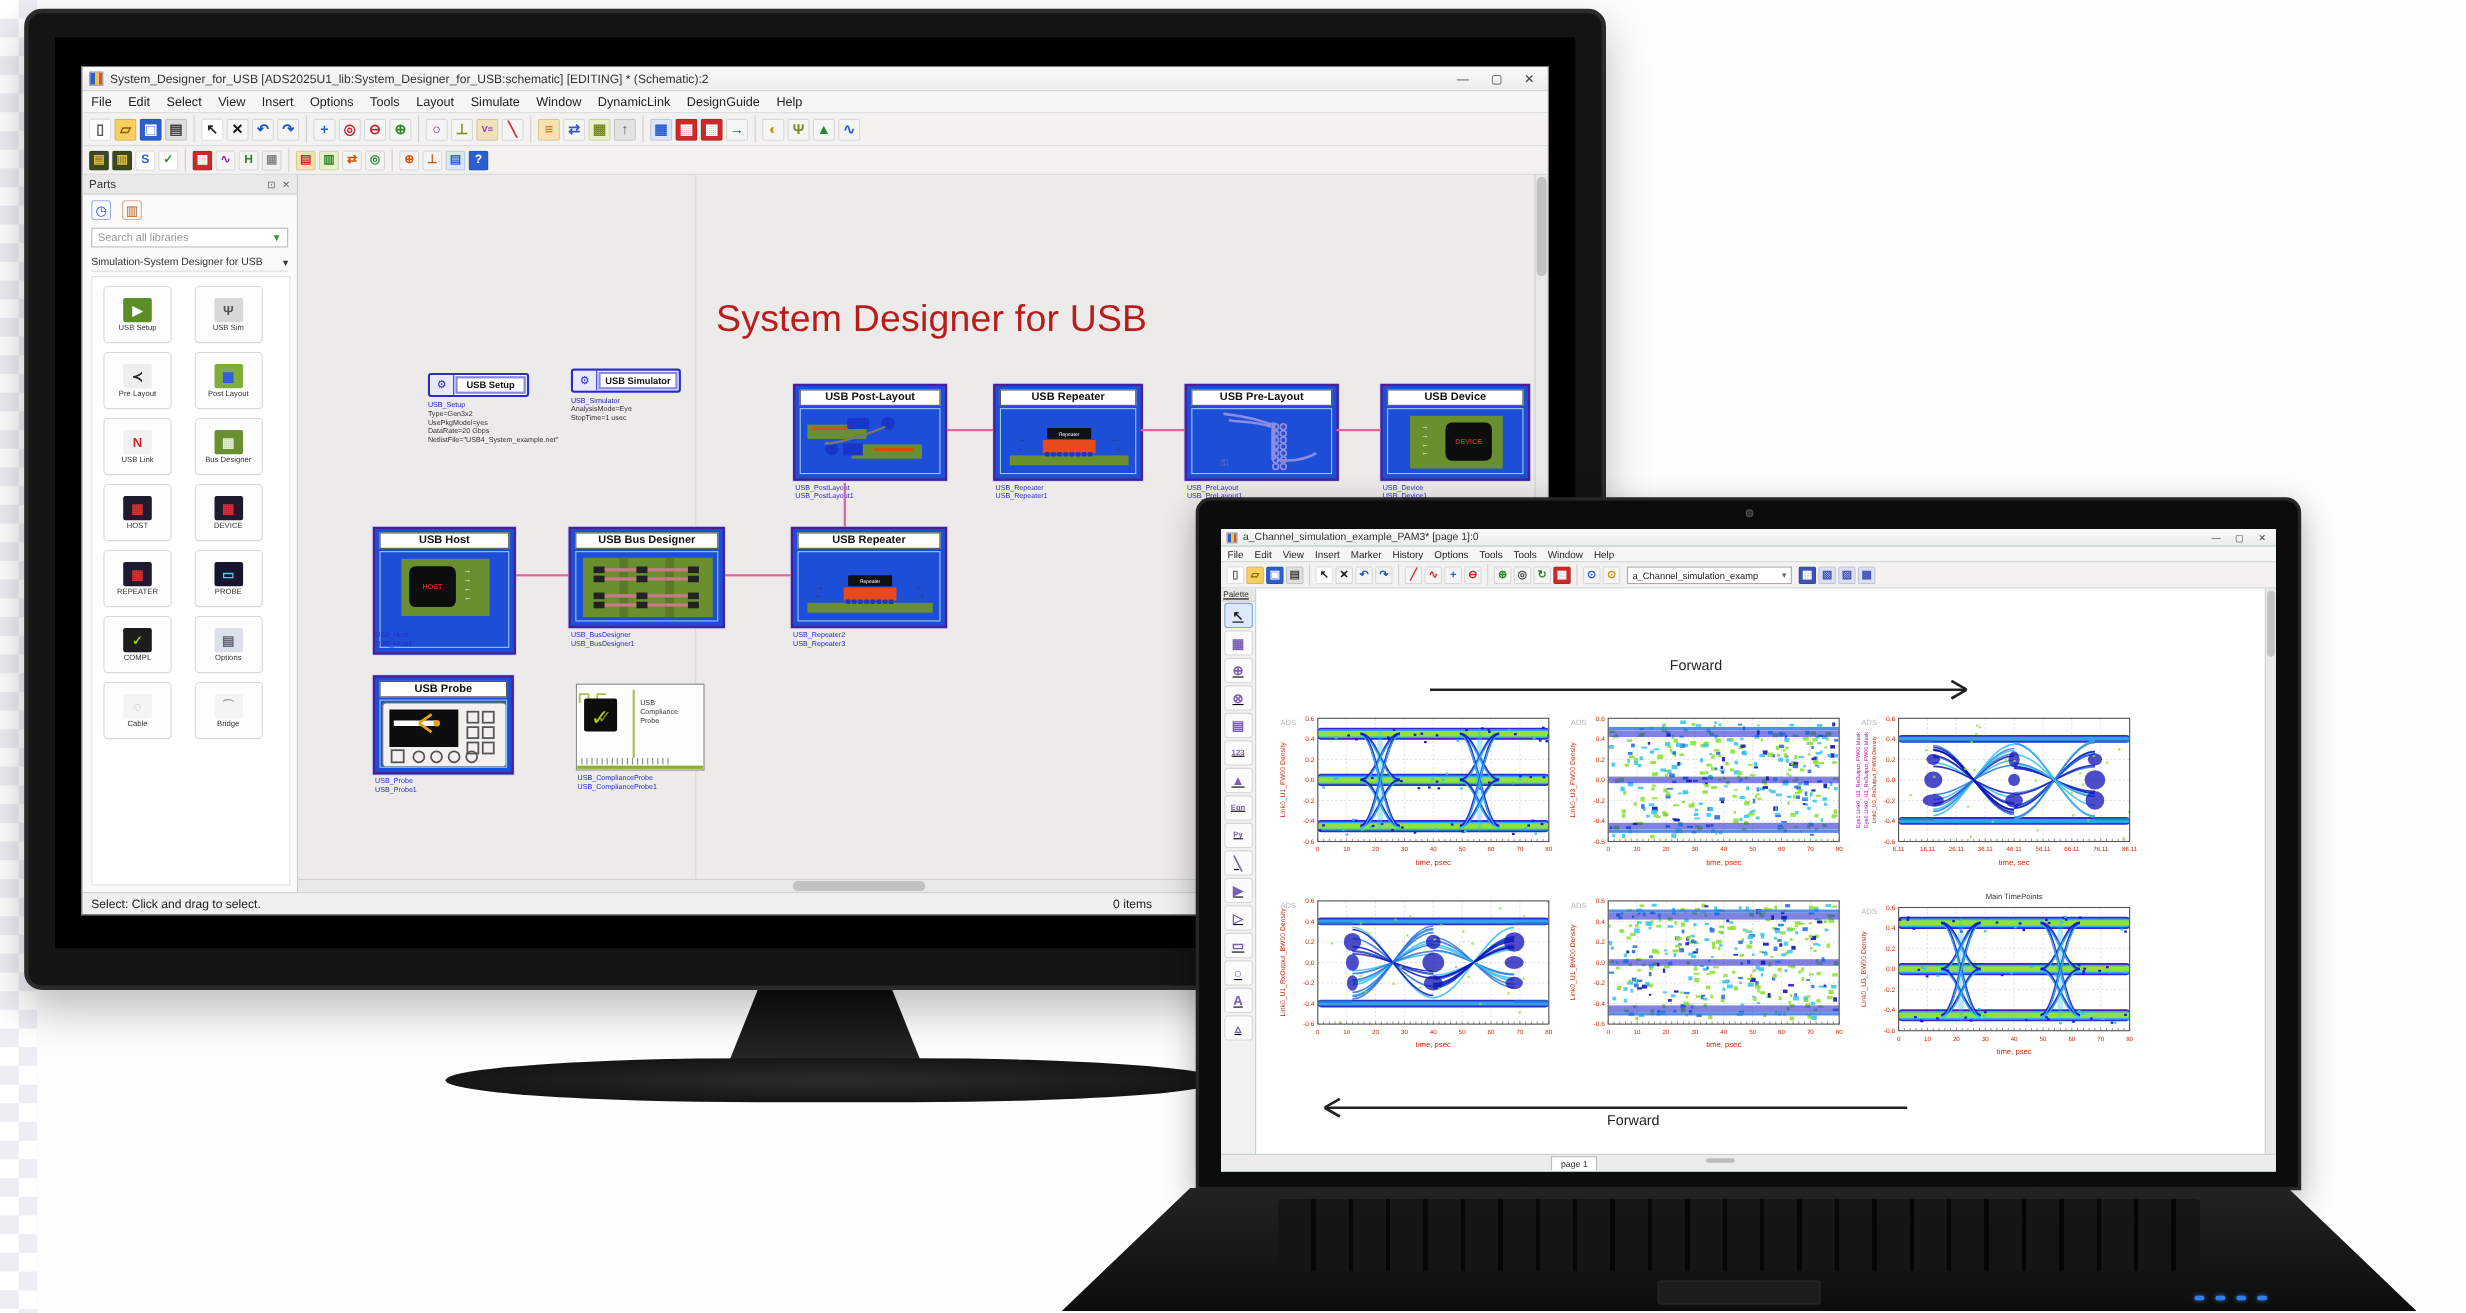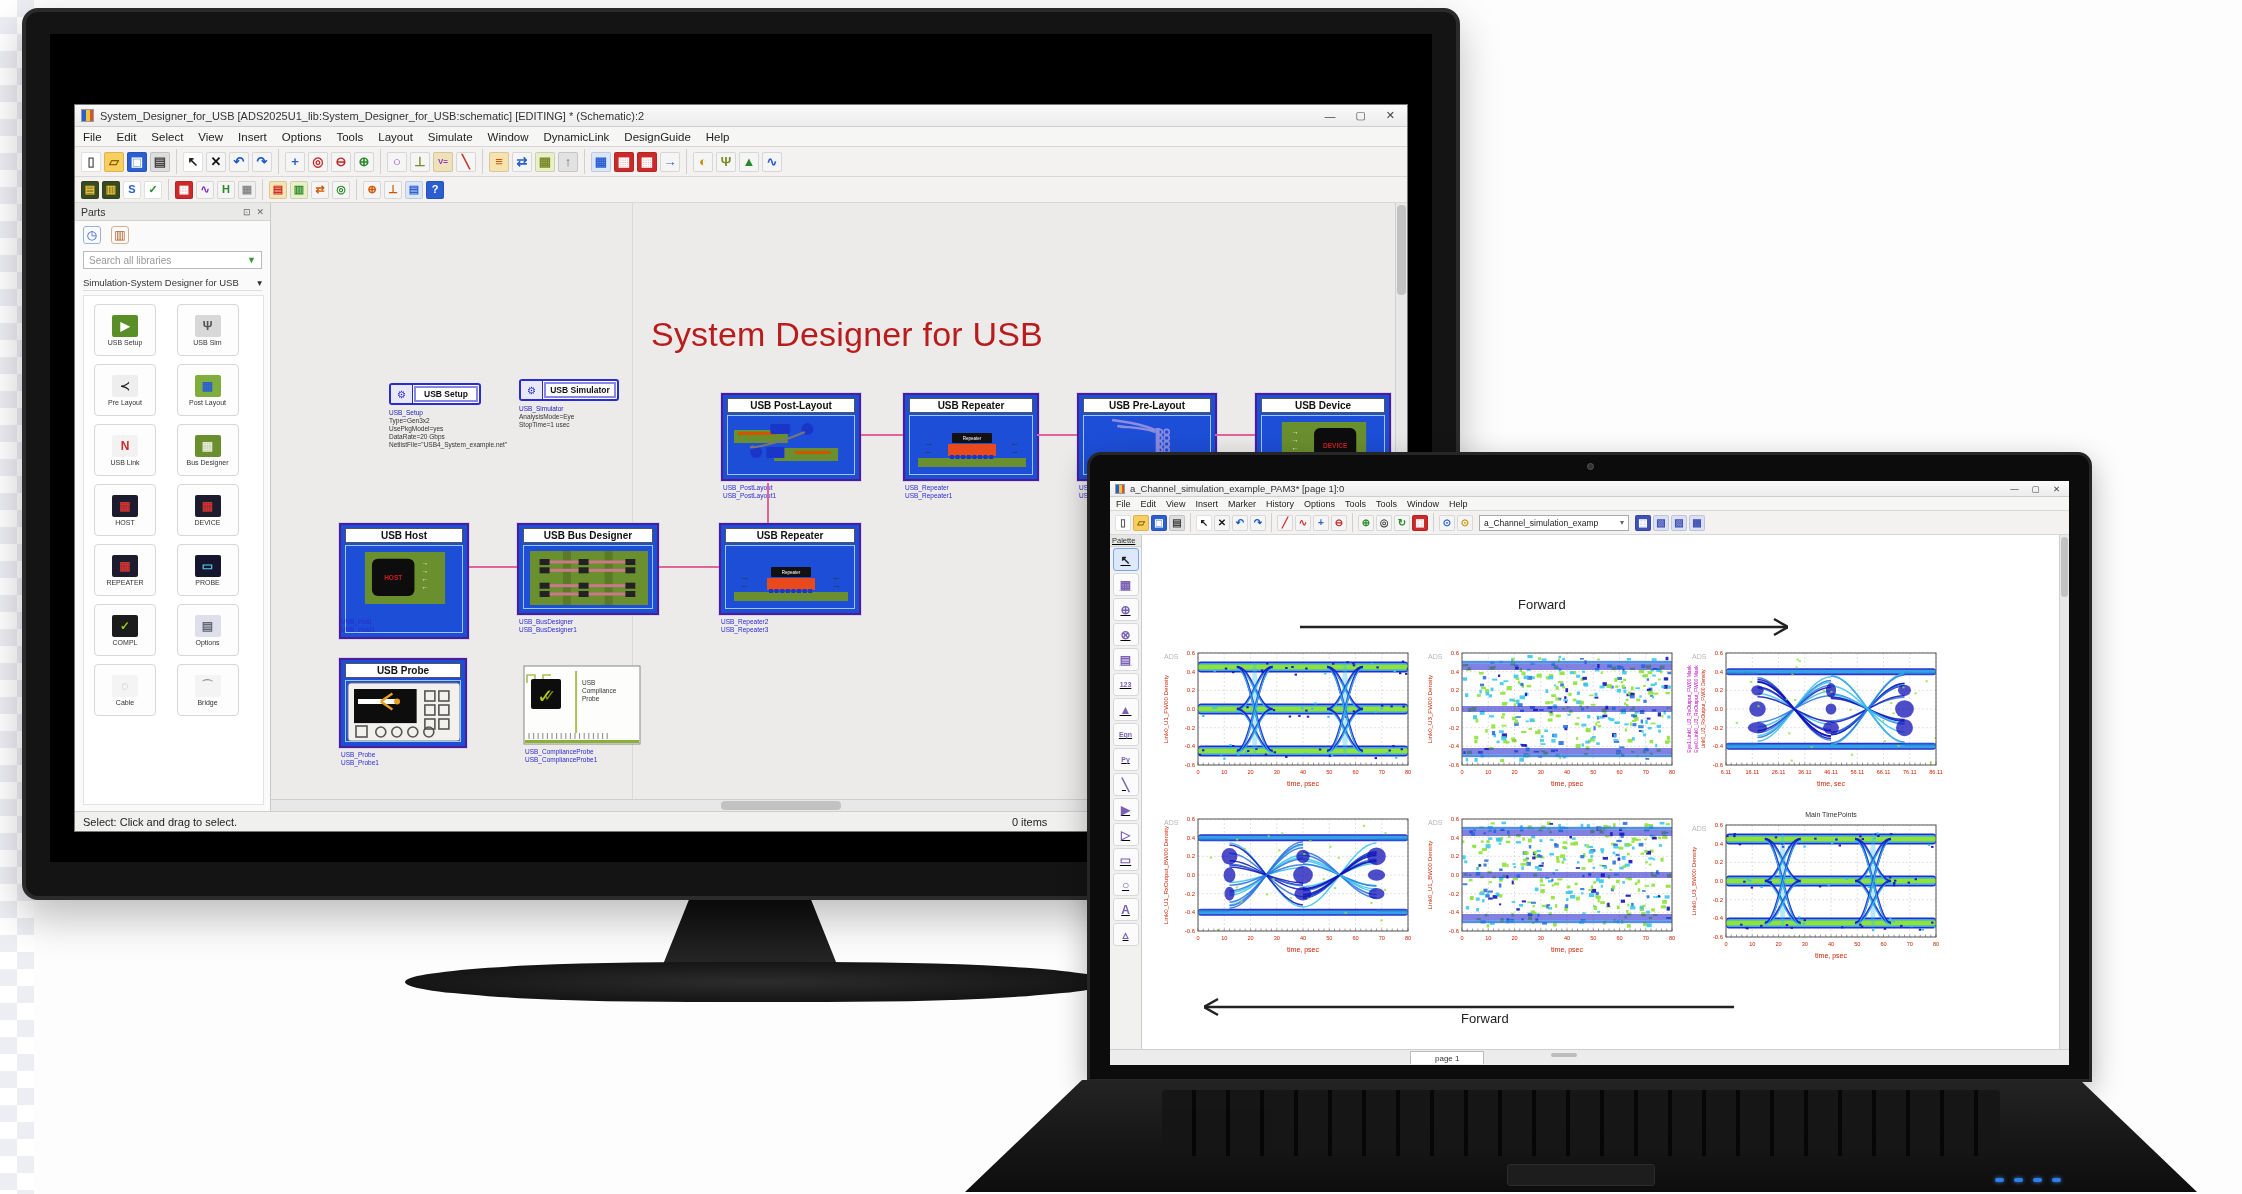--- a/index.html
+++ b/index.html
@@ -25,21 +25,21 @@
   .laptop-base{position:absolute;left:965px;top:1080px;width:1232px;height:112px;background:linear-gradient(#232323,#0d0d0d);
                clip-path:polygon(9.5% 0,90.5% 0,100% 100%,0 100%);}
   .kbd{position:absolute;left:16%;top:10px;width:68%;height:66px;border-radius:4px;
        background:repeating-linear-gradient(90deg,#161616 0 30px,#050505 30px 34px),
                   repeating-linear-gradient(0deg,#161616 0 15px,#050505 15px 18px);opacity:.9;}
   .touchpad{position:absolute;left:44%;top:84px;width:12%;height:22px;background:#1d1d1d;border:1px solid #2c2c2c;border-radius:3px;}
   .leds{position:absolute;right:11%;bottom:10px;display:flex;gap:10px;}
   .leds i{width:9px;height:4px;border-radius:2px;background:#2f7fe6;box-shadow:0 0 4px #2f7fe6;}
 
   
-  .win{position:absolute;display:flex;flex-direction:column;background:#f0efed;border:1px solid #777;overflow:hidden;margin-top:44px;}
+  .win{position:absolute;display:flex;flex-direction:column;background:#f0efed;border:1px solid #777;overflow:hidden;}
   .titlebar{display:flex;align-items:center;background:linear-gradient(#fafafa,#ececec);border-bottom:1px solid #cfcfcf;flex:0 0 auto;}
   .t-ico{display:inline-block;border:1px solid #999;background:
      linear-gradient(90deg,#2b5fd0 0 40%,#f3c23a 40% 70%,#c53 70%);}
   .t-text{color:#333;white-space:nowrap;overflow:hidden;flex:1 1 auto;}
   .t-ctrls{display:flex;align-items:center;color:#444;flex:0 0 auto;}
   .t-ctrls span{text-align:center;cursor:default;}
   .menubar{display:flex;background:#f6f6f5;border-bottom:1px solid #d8d8d8;color:#222;flex:0 0 auto;align-items:center;}
   .menubar span{cursor:default;}
   .toolbar{display:flex;align-items:center;background:#f3f2f1;border-bottom:1px solid #d8d8d8;flex:0 0 auto;}
   .tb-ico{display:flex;align-items:center;justify-content:center;border-radius:2px;cursor:default;flex:0 0 auto;
@@ -116,21 +116,21 @@
   .palette-head{font-size:7.5px;color:#333;height:12px;display:flex;align-items:center;gap:2px;width:100%;padding:0 2px;background:#e7e7e6;border-bottom:1px solid #d0d0d0;}
   .pal-tool{width:26px;height:23px;margin:1px 0;border:1px solid #d8d8d8;border-radius:3px;background:#fbfbfb;
             display:flex;align-items:center;justify-content:center;font-size:12px;color:#7a5fb5;font-weight:bold;}
   .pal-tool.sel{border-color:#7aa7e0;background:#dde9fa;color:#222;}
   .dds-canvas{flex:1;position:relative;background:#fff;min-width:0;}
   .dir-arrow{position:absolute;}
   .dir-label{position:absolute;font-size:13px;color:#222;}
   .plot{position:absolute;}
   .dds-bottom{height:16px;background:#ececec;border-top:1px solid #cfcfcf;display:flex;align-items:center;position:relative;flex:0 0 auto;}
   .page-tab{height:13px;background:#fff;border:1px solid #bbb;border-bottom:none;font-size:8px;color:#333;
-            display:flex;align-items:center;padding:0 24px;margin-left:300px;}
+            display:flex;align-items:center;padding:0 8px;margin-left:300px;}
   .dds-hthumb{position:absolute;left:46%;top:3px;width:26px;height:4px;background:#bdbdbd;border-radius:2px;}
 </style>
 </head>
 <body>
 
 <div class="scene">
   <div class="bg-checker"></div>
 
   <div class="monitor">
     <div class="monitor-screen">

